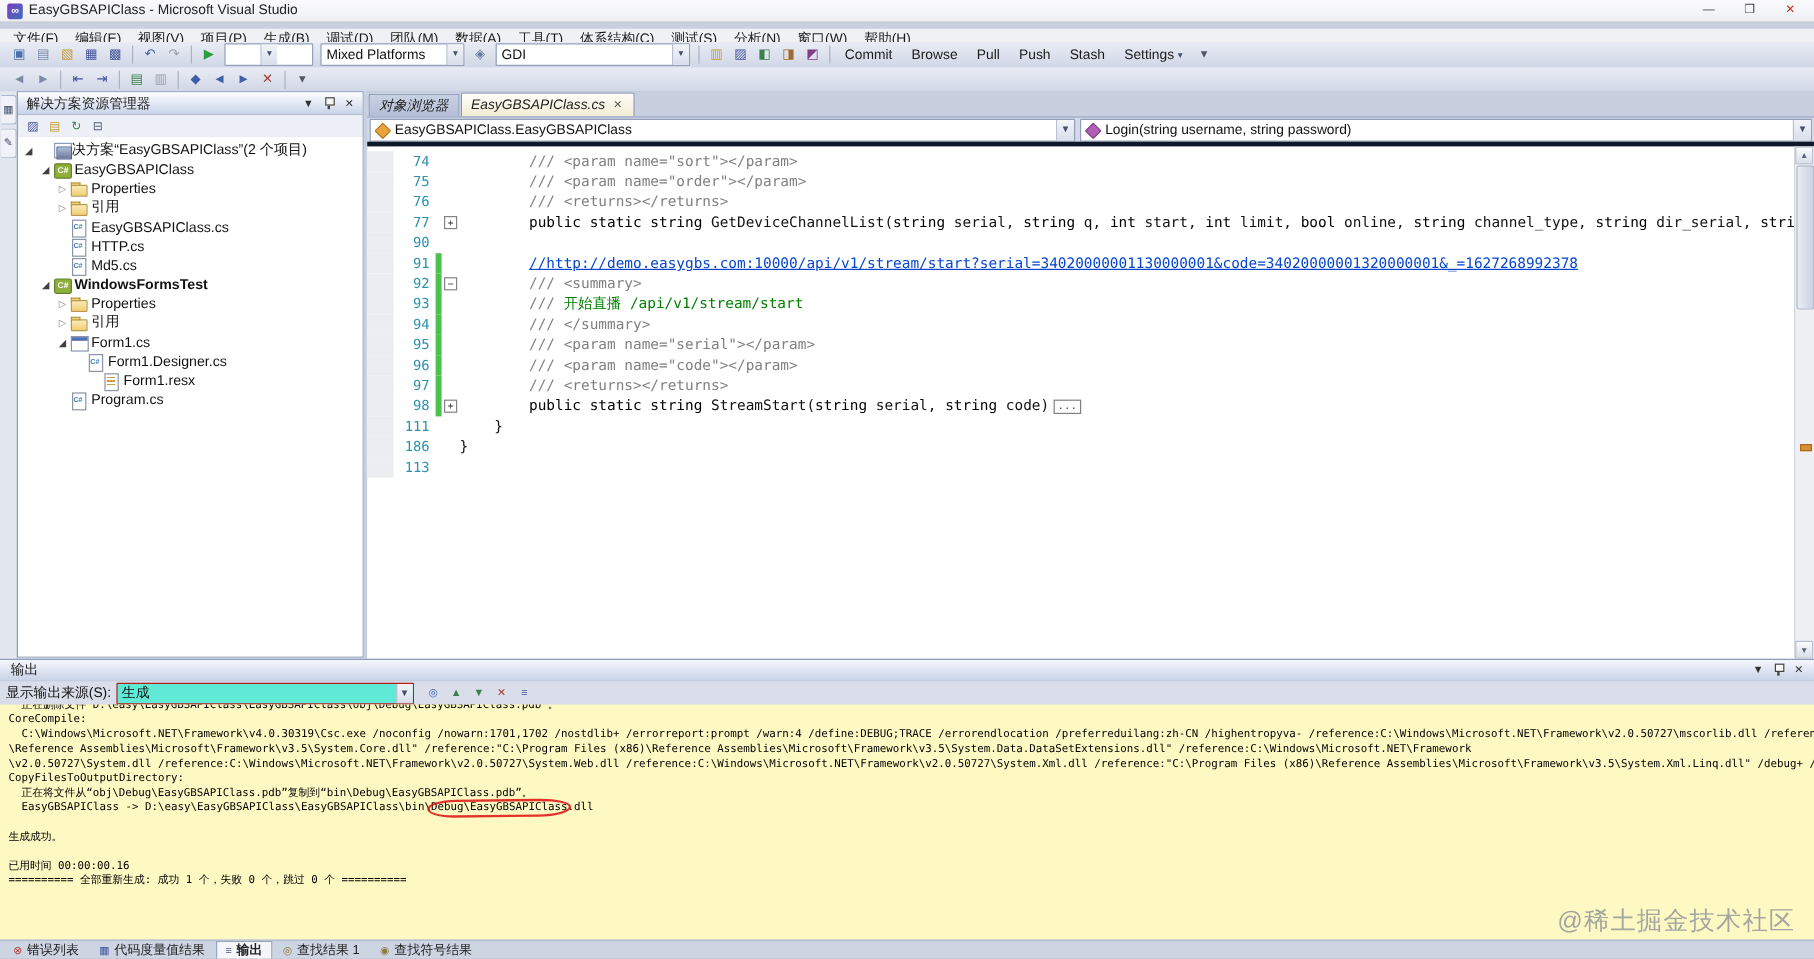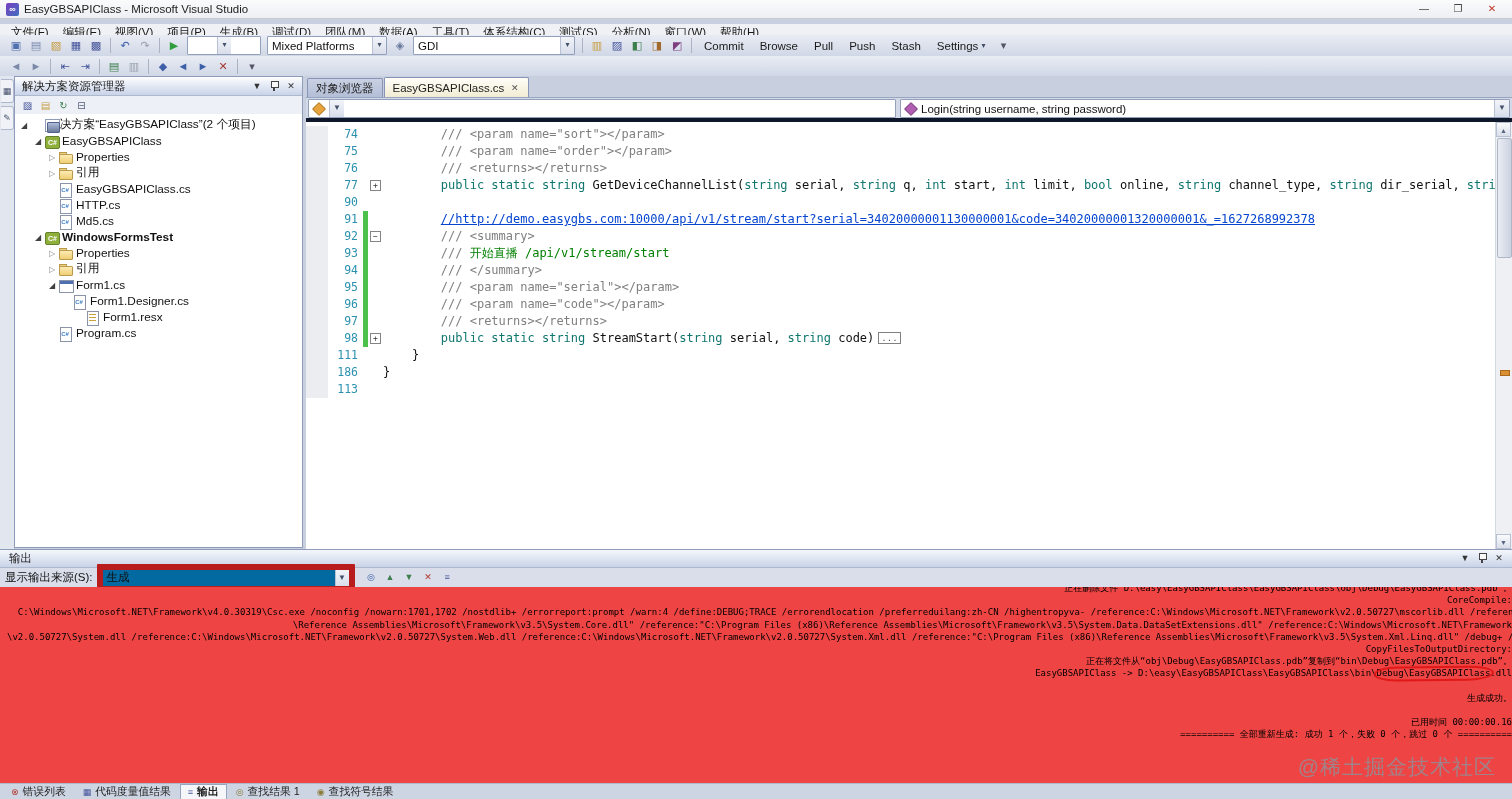--- a/index.html
+++ b/index.html
@@ -72,21 +72,21 @@
   .ticon.csfile::before{content:"";position:absolute;left:1px;top:0;width:10px;height:13px;background:#fff;border:1px solid #8A93A8;}
   .ticon.csfile::after{content:"C#";position:absolute;left:1px;top:0;width:10px;height:13px;color:#3F7FBF;
         font:bold 6px/14px "Liberation Sans",sans-serif;text-align:center;}
   .ticon.form::before{content:"";position:absolute;left:0;top:1px;width:13px;height:11px;background:#fff;border:1px solid #8A93A8;}
   .ticon.form::after{content:"";position:absolute;left:1px;top:2px;width:13px;height:3px;background:#4E6FB0;}
   .ticon.resx::before{content:"";position:absolute;left:1px;top:0;width:10px;height:13px;background:#fff;border:1px solid #8A93A8;}
   .ticon.resx::after{content:"";position:absolute;left:3px;top:3px;width:7px;height:7px;
         background:repeating-linear-gradient(#C9A23F 0 1px,transparent 1px 3px);}
   
   .editor{position:absolute;left:306px;right:0;top:0;bottom:0;}
-  .tabrow{position:absolute;left:0;right:0;top:2px;height:19px;display:flex;align-items:flex-end;padding-left:1px;}
+  .tabrow{position:absolute;left:0;right:0;top:2px;height:19px;display:flex;align-items:flex-end;padding-left:1px;font-style:italic;}
   .doc-tab{height:18px;display:flex;align-items:center;gap:5px;padding:0 8px;margin-right:1px;font-size:11.5px;
            border:1px solid #8894B5;border-bottom:none;border-radius:2px 2px 0 0;color:#222;
            background:linear-gradient(#C9D1E3,#B3BED7);}
   .doc-tab.active{background:linear-gradient(#FFFEF8,#F1ECD3);height:19px;}
   .tab-close{font-size:9px;color:#555;width:11px;text-align:center;}
   .navbar{position:absolute;left:0;right:0;top:21px;height:21px;background:#D3D9E7;border-top:1px solid #98A5C0;
           display:flex;align-items:center;padding:0 2px;gap:4px;}
   .nav-combo{height:17px;background:#fff;border:1px solid #93A0BC;display:flex;align-items:center;border-radius:1px;}
   .nav-combo.left{width:586px;}
   .nav-combo.right{flex:1;}
@@ -101,47 +101,47 @@
   .code-row{height:17px;display:flex;align-items:stretch;}
   .ind{flex:0 0 22px;background:#ECEDF0;}
   .lnum{flex:0 0 30px;text-align:right;padding-right:5px;color:#2B91AF;
         font:11.5px/17px "DejaVu Sans Mono","Liberation Mono",monospace;}
   .cbar{flex:0 0 5px;}
   .cbar.on{background:#4CC24C;}
   .fold{flex:0 0 15px;position:relative;}
   .foldbox{position:absolute;left:2px;top:3px;width:9px;height:9px;border:1px solid #848484;background:#fff;
            font:8px/9px "DejaVu Sans Mono",monospace;text-align:center;color:#333;}
   pre.ctext{margin:0;flex:1;font:12px/17px "DejaVu Sans Mono","Liberation Mono",monospace;white-space:pre;overflow:hidden;}
-  .k{color:#0f766e;}
+  .k{color:#000000;}
   .doc{color:#808080;}
   .cmt{color:#008000;}
   .url{color:#0645CF;text-decoration:underline;}
   .cbox{display:inline-block;border:1px solid #808080;font-size:9px;line-height:10px;padding:0 2px;margin-left:4px;
         color:#555;background:#fff;vertical-align:1px;}
   .vscroll{position:absolute;right:0;top:0;bottom:0;width:16px;background:#EEF0F4;border-left:1px solid #D3D7E0;}
   .sb-btn{position:absolute;left:0;width:15px;height:15px;text-align:center;font-size:7px;line-height:15px;color:#5A6580;
           background:linear-gradient(#FAFBFD,#D9DEE9);border:1px solid #B7C0D4;box-sizing:border-box;}
   .sb-btn.top{top:0;}
   .sb-btn.bottom{bottom:0;}
   .sb-thumb{position:absolute;left:1px;top:16px;width:13px;height:118px;background:linear-gradient(90deg,#E9ECF3,#CBD2E1);
             border:1px solid #AEB6C8;border-radius:2px;}
   .sb-mark{position:absolute;left:4px;top:58%;width:8px;height:4px;background:#DB8F33;border:1px solid #A96A1D;}
   
   .output{position:absolute;top:549px;left:0;right:0;height:234px;background:#fff;border-top:1px solid #8E9CBA;}
   .out-title{height:17px;background:linear-gradient(#F4F7FC,#C9D3E8);border-bottom:1px solid #AEB9CE;
              display:flex;align-items:center;padding:0 6px 0 9px;font-size:11.5px;color:#1a1a1a;}
   .out-toolbar{height:19px;background:#D9DEEA;border-bottom:1px solid #C2CADC;display:flex;align-items:center;padding:0 5px;}
   .out-label{font-size:11.5px;margin-right:4px;white-space:nowrap;}
-  .out-combo{width:246px;height:16px;background:#0369a1;border:6px solid #b91c1c;display:flex;align-items:center;border-radius:1px;}
+  .out-combo{width:246px;height:16px;background:#5eead4;border:1px solid #b91c1c;display:flex;align-items:center;border-radius:1px;}
   .oc-text{flex:1;padding:0 4px;font-size:11.5px;}
   .oc-arrow{flex:0 0 13px;text-align:center;font-size:8px;color:#44506B;background:linear-gradient(#F2F4F9,#D8DEEA);
             border-left:1px solid #B7C0D4;height:100%;line-height:15px;}
   .out-icons{display:flex;align-items:center;margin-left:8px;gap:2px;}
   .out-ic{width:17px;height:15px;text-align:center;line-height:15px;font-size:9px;border-radius:2px;}
-  .out-body{position:absolute;top:37px;bottom:0;left:0;right:0;background:#ef4444;overflow:hidden;padding-left:7px;text-align:right;}
+  .out-body{position:absolute;top:37px;bottom:0;left:0;right:0;background:#fef9c3;overflow:hidden;padding-left:7px;}
   .out-inner{margin-top:-5px;}
   pre.oline{margin:0;font:9px/12.2px "DejaVu Sans Mono","Liberation Mono",monospace;white-space:pre;color:#000;}
   .redmark{position:relative;}
   .redmark::after{content:"";position:absolute;left:-3px;right:-3px;top:-2px;bottom:-3px;
                   border:2px solid rgba(221,17,17,.85);border-radius:48% 52% 55% 45% / 120% 110% 130% 115%;
                   transform:rotate(-.6deg);pointer-events:none;}
   
   .bottomtabs{position:absolute;top:783px;left:0;right:0;height:16px;background:#CDD4E2;border-top:1px solid #AEB9CE;
               display:flex;align-items:center;padding-left:3px;gap:1px;}
   .btab{height:14px;display:flex;align-items:center;gap:4px;padding:0 7px;font-size:10.8px;color:#222;
@@ -342,20 +342,21 @@
             <span>对象浏览器</span>
           </div>
           <div class="doc-tab active">
             <span>EasyGBSAPIClass.cs</span>
             <span class="tab-close">✕</span>
           </div>
         </div>
       <div class="navbar">
         <div class="nav-combo left">
           <span class="nav-icon class"></span>
+          <span class="nav-text">EasyGBSAPIClass.EasyGBSAPIClass</span>
           <span class="nav-arrow">▼</span>
         </div>
         <div class="nav-combo right">
           <span class="nav-icon method"></span>
           <span class="nav-text">Login(string username, string password)</span>
           <span class="nav-arrow">▼</span>
         </div>
       </div>
       <div class="codearea">
         <div class="codelines">

